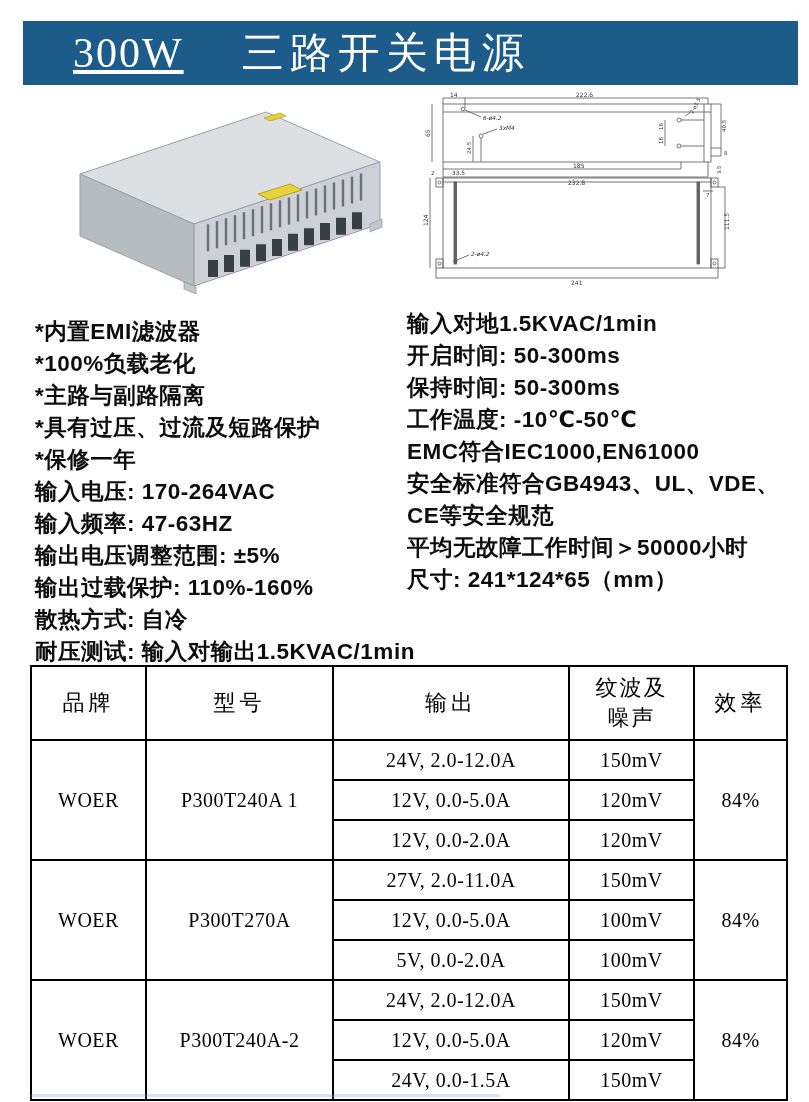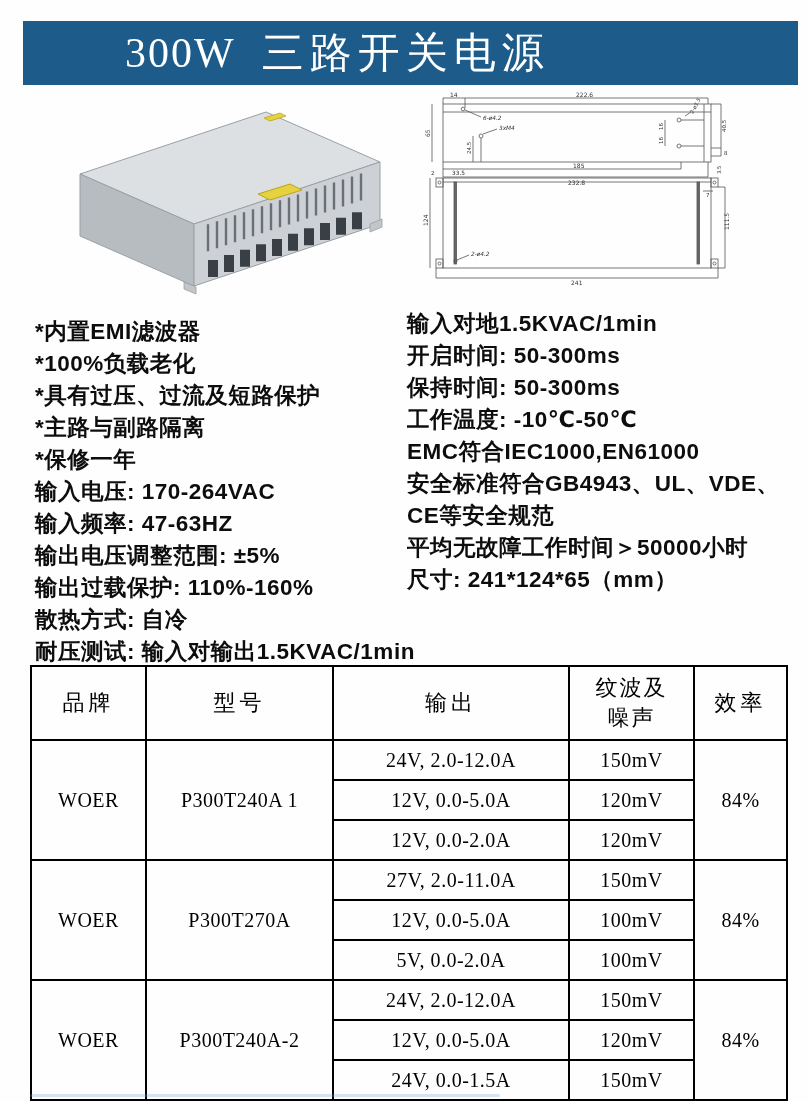--- a/index.html
+++ b/index.html
@@ -8,22 +8,22 @@
     font-family:"Liberation Sans","DejaVu Sans",sans-serif;color:#111;
     overflow:hidden;margin:0 auto;
   }
   
   .titlebar{
     position:absolute;left:23px;top:21px;width:775px;height:64px;
     display:flex;align-items:center;
     font-family:"Liberation Serif","DejaVu Serif",serif;
     font-size:42px;letter-spacing:2px;
   }
-  .titlebar .wattage{margin-left:102px;}
-  .titlebar .cn-title{margin-left:26px;letter-spacing:6px;}
+  .titlebar .wattage{margin-left:50px;text-decoration:underline;}
+  .titlebar .cn-title{margin-left:58px;letter-spacing:6px;}
   
   .photo{position:absolute;left:58px;top:96px;width:340px;height:202px;}
   .drawing{position:absolute;left:423px;top:92px;width:382px;height:208px;}
   .drawing svg text{font-family:"DejaVu Sans",sans-serif;fill:#333;}
   
   .specs{
     list-style:none;margin:0;padding:0;position:absolute;
     font-size:22.5px;font-weight:600;line-height:32px;letter-spacing:0.5px;
     color:#0d0d0d;white-space:nowrap;
   }
@@ -149,22 +149,22 @@
       <text transform="rotate(-90 306 138)" x="306" y="138" font-size="6">111.5</text>
       <text x="48" y="164" font-size="5.8" font-style="italic">2-ø4.2</text>
       <text x="283" y="105" font-size="5.5">7</text>
       <text transform="rotate(-90 298 82)" x="298" y="82" font-size="5.2">3.5</text>
     </svg>
   </div>
 
   <ul class="specs specs-left">
     <li>*内置EMI滤波器</li>
     <li>*100%负载老化</li>
+    <li>*主路与副路隔离</li>
     <li>*具有过压、过流及短路保护</li>
-    <li>*主路与副路隔离</li>
     <li>*保修一年</li>
     <li>输入电压: 170-264VAC</li>
     <li>输入频率: 47-63HZ</li>
     <li>输出电压调整范围: ±5%</li>
     <li>输出过载保护: 110%-160%</li>
     <li>散热方式: 自冷</li>
     <li>耐压测试: 输入对输出1.5KVAC/1min</li>
   </ul>
   <ul class="specs specs-right">
     <li>输入对地1.5KVAC/1min</li>

